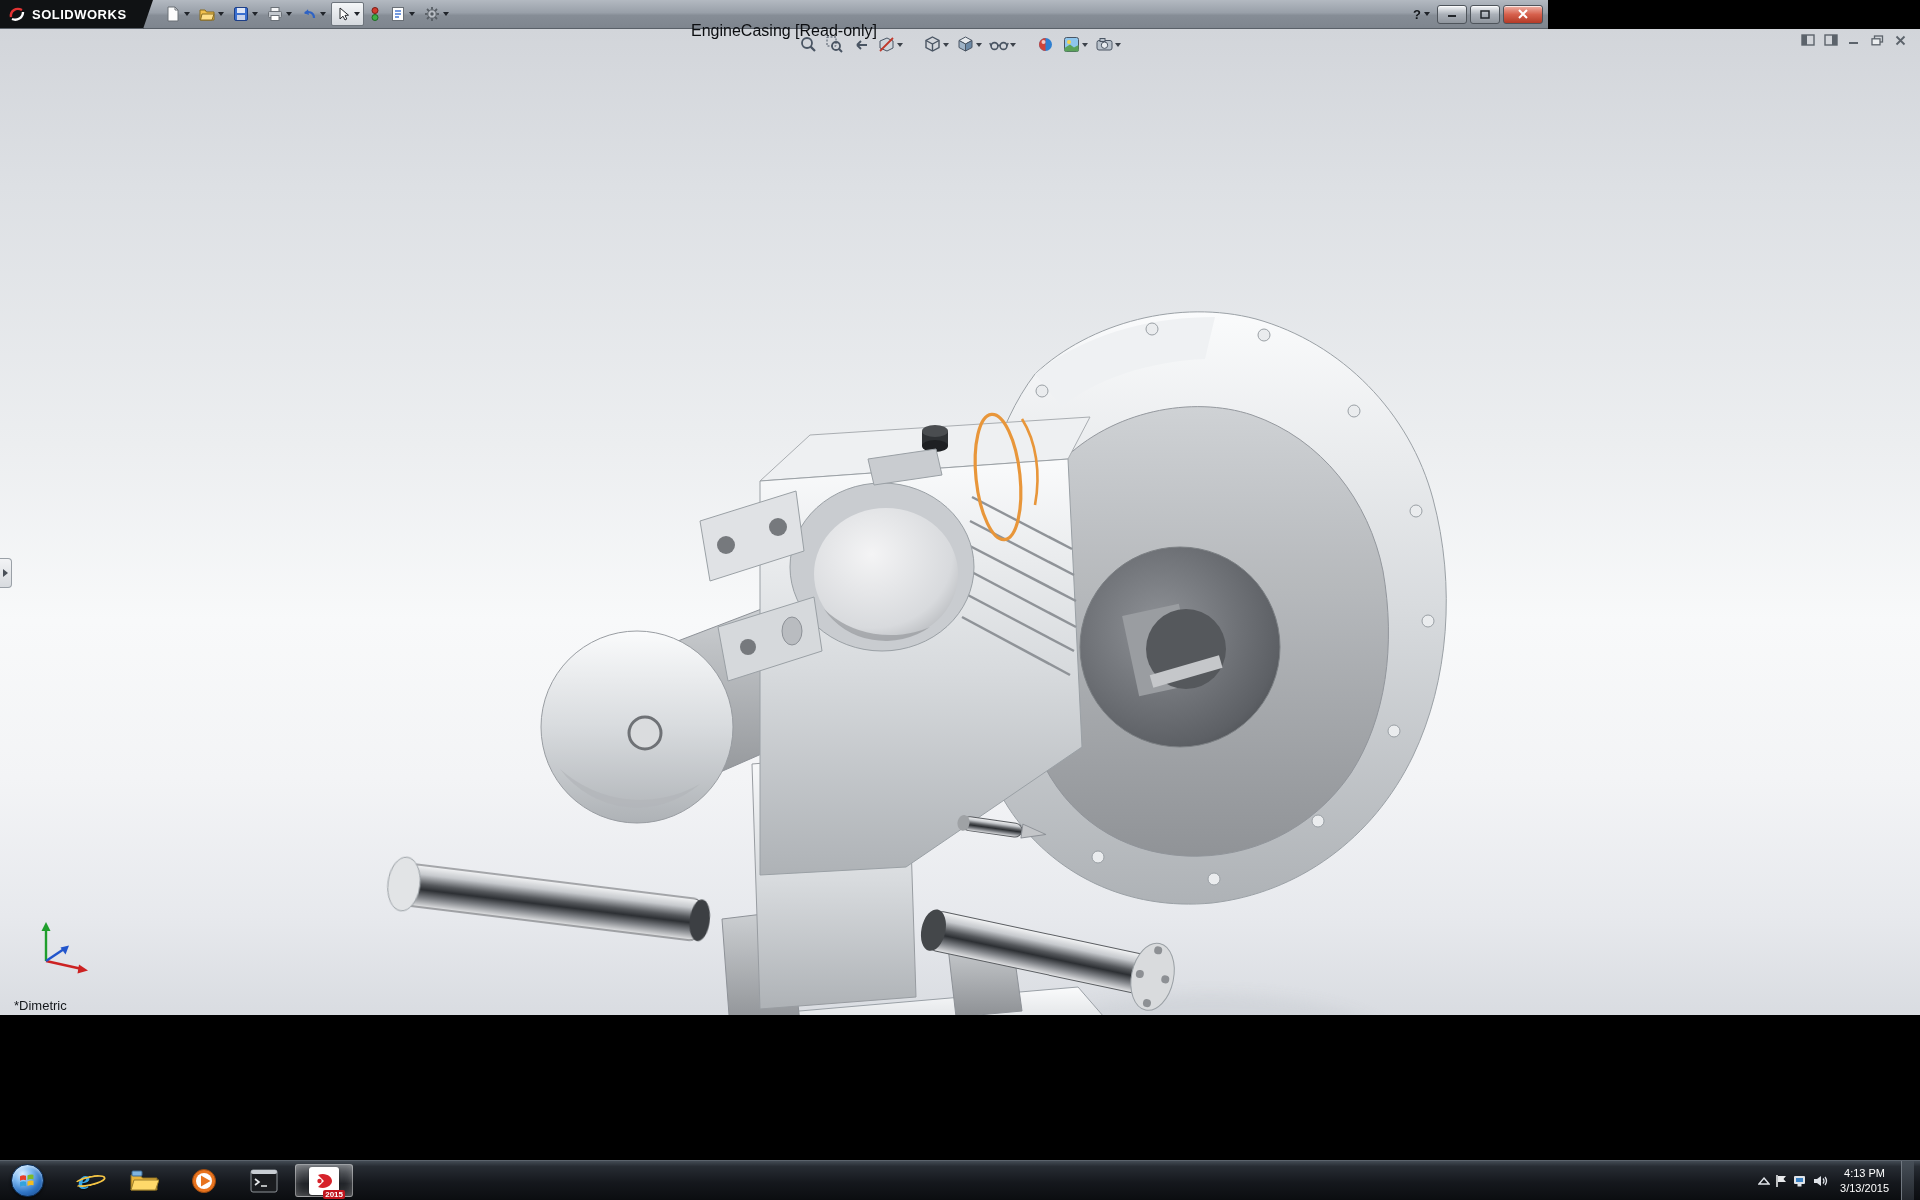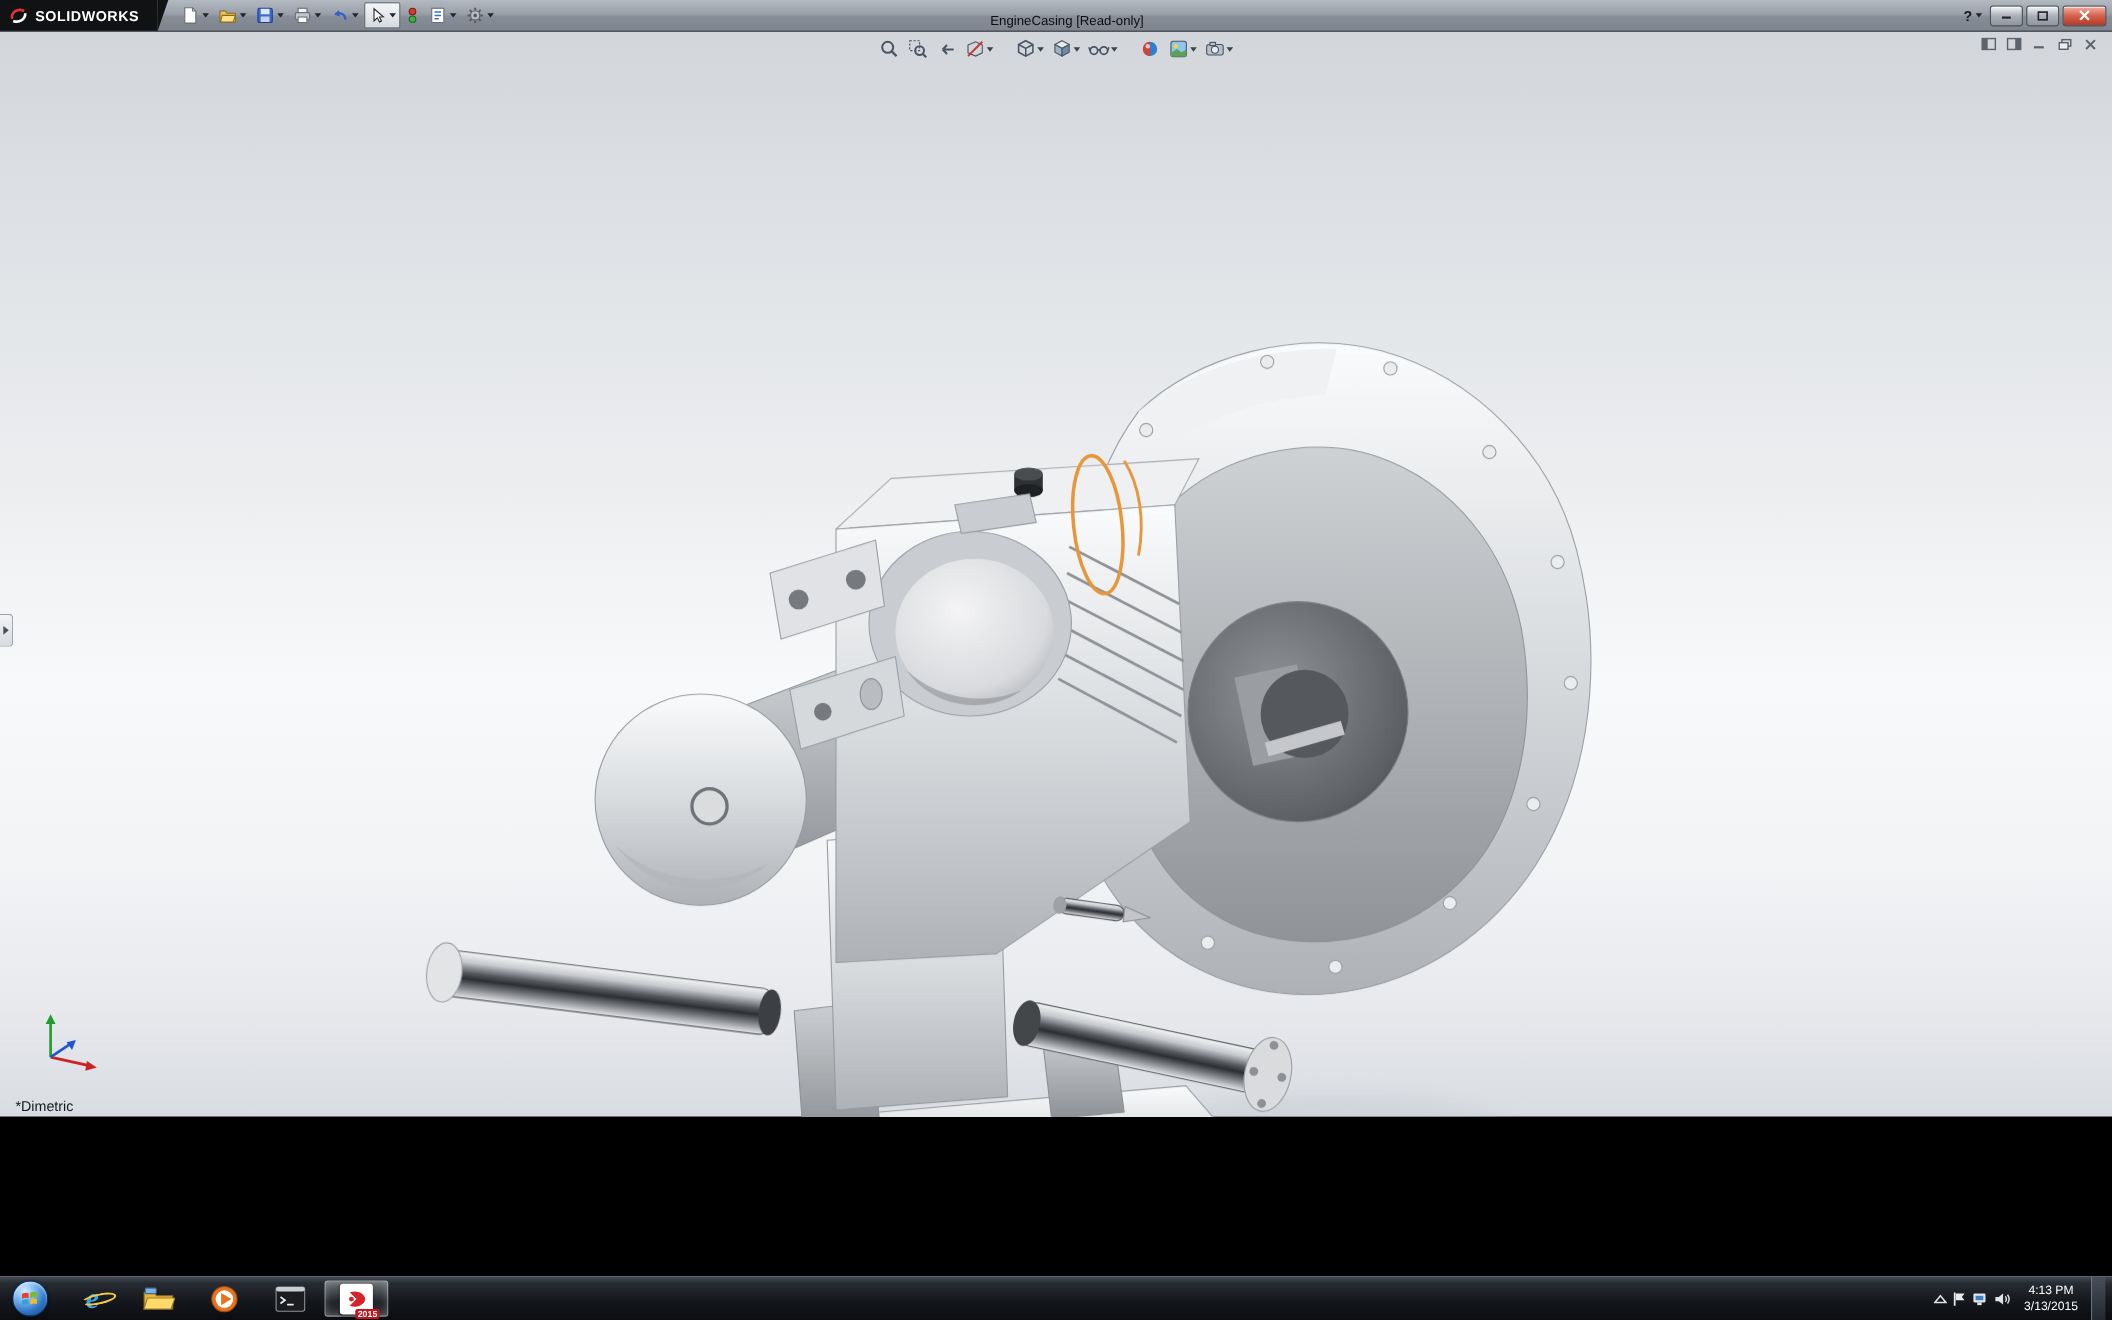--- a/index.html
+++ b/index.html
@@ -6,21 +6,21 @@
   html,body { margin:0; padding:0; }
   body {
     width:1920px; height:1200px; overflow:hidden;
     font-family:"Liberation Sans", sans-serif;
     background:#000;
     position:relative;
   }
 
   
   #titlebar {
-    position:absolute; top:0; left:0; width:1920px; height:29px;
+    position:absolute; top:0; left:0; width:1548px; height:29px;
     background:linear-gradient(180deg,#b3b9c1 0%,#99a0a9 45%,#868d96 55%,#7e858e 100%);
     border-bottom:1px solid #596068;
     display:flex; align-items:center;
     z-index:30;
   }
   #sw-logo {
     height:100%; background:#101214; color:#fff;
     display:flex; align-items:center; gap:6px;
     padding:0 16px 0 8px; font-size:13px; font-weight:bold; letter-spacing:.5px;
     position:relative;
@@ -33,23 +33,23 @@
   .tb-btn {
     height:24px; display:flex; align-items:center; padding:0 3px; gap:2px;
     border:1px solid transparent; border-radius:2px; background:transparent; cursor:default;
   }
   .tb-btn.boxed { border:1px solid #6d747c; background:linear-gradient(#f4f6f8,#d5d9de); }
   .dd-arrow {
     width:0; height:0; border-left:3px solid transparent; border-right:3px solid transparent;
     border-top:4px solid #20242a; margin-left:1px;
   }
   #window-title {
-    position:absolute; left:0; right:0; top:4px; height:29px;
+    position:absolute; left:0; right:0; top:16px; height:29px;
     display:flex; align-items:center; justify-content:center;
-    font-size:12px; color:#0c0e11; pointer-events:none;margin-left:20px;
+    font-size:16px; color:#0c0e11; pointer-events:none;margin-left:20px;
   }
   #titlebar-right { margin-left:auto; display:flex; align-items:center; gap:3px; padding-right:5px; z-index:2; }
   #help-btn { display:flex; align-items:center; gap:2px; font-size:13px; font-weight:bold; color:#13161a; padding:0 4px; }
   .win-ctrl {
     width:30px; height:19px; border:1px solid #4e545b; border-radius:3px;
     display:flex; align-items:center; justify-content:center;
     background:linear-gradient(#f4f6f8,#aab0b8 50%,#8f959d);
     box-shadow:inset 0 1px 0 rgba(255,255,255,.7);
     font-size:11px; color:#22262b;
   }

